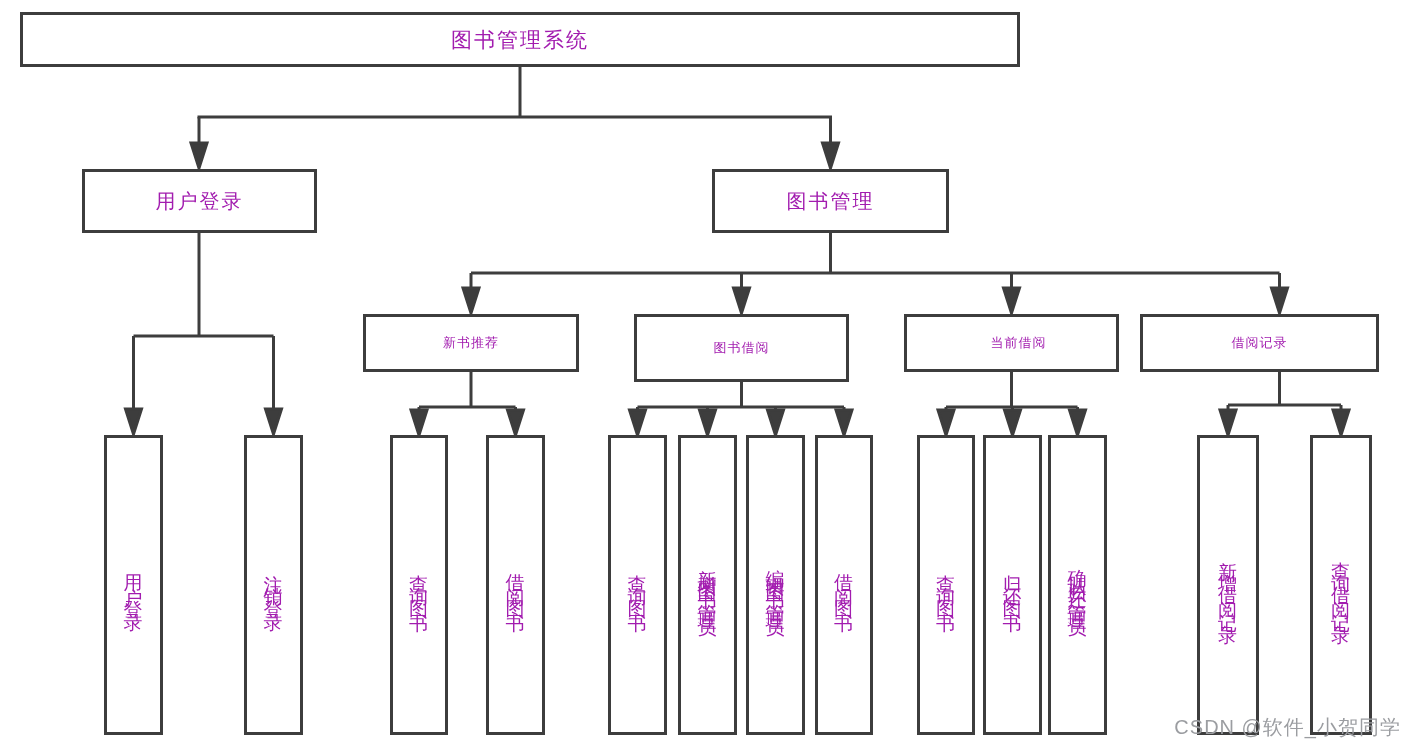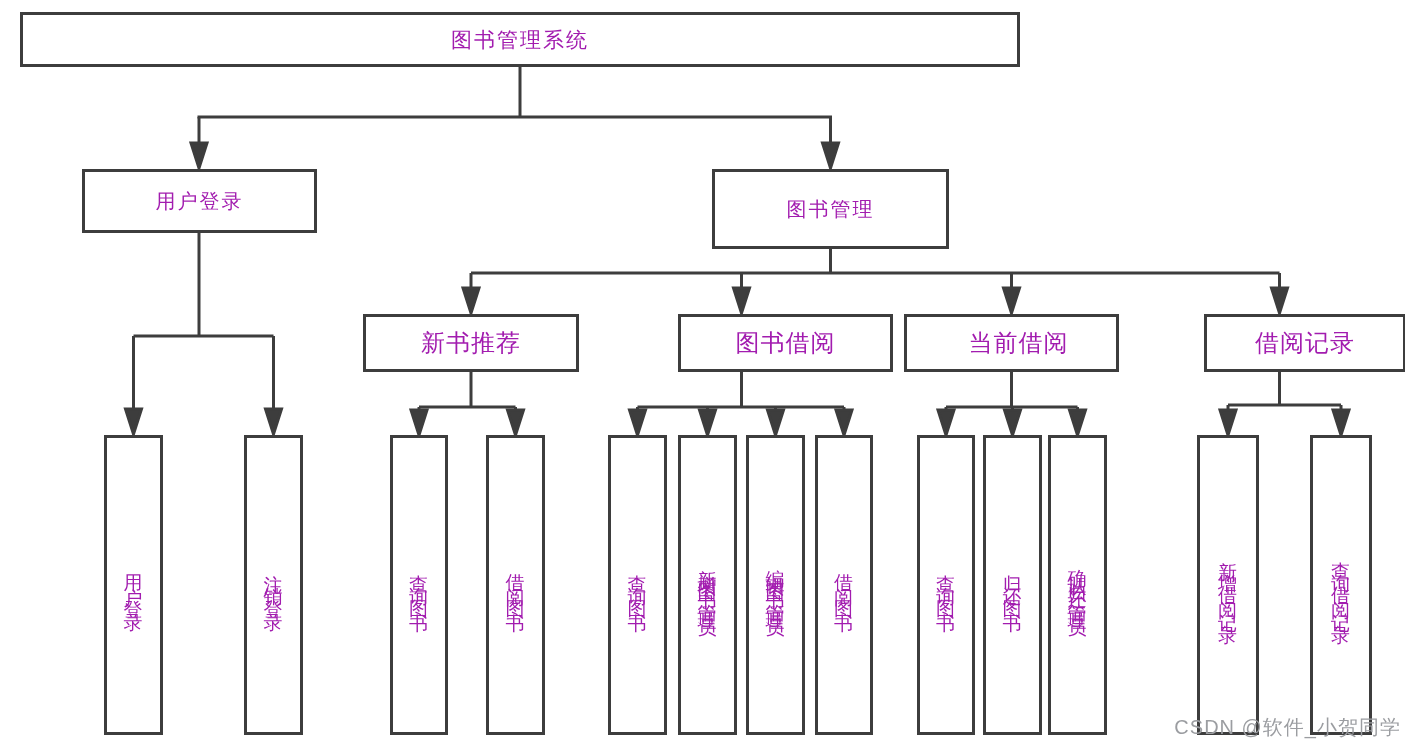--- a/index.html
+++ b/index.html
@@ -28,21 +28,21 @@
     border: 3px solid #3d3d3d;
     background: #ffffff;
     display: flex;
     align-items: center;
     justify-content: center;
     color: #a21caf;
     z-index: 2;
   }
   .node.root  { font-size: 21px; letter-spacing: 2px; }
   .node.h2    { font-size: 20px; letter-spacing: 2px; }
-  .node.h3    { font-size: 24px; letter-spacing: 1px; }
+  .node.h3    { font-size: 13px; letter-spacing: 1px; }
   .node.leaf span {
     writing-mode: vertical-rl;
     text-orientation: mixed;
     font-size: 19px;
     letter-spacing: 13px;
     line-height: 1;
     white-space: nowrap;
   }
   .node.leaf.tight span {
     letter-spacing: 7px;
@@ -128,34 +128,34 @@
     </g>
   </svg>
 
   <div class="node root" style="left:20px; top:12px; width:1000px; height:55px;">
     <span>图书管理系统</span>
   </div>
 
   <div class="node h2" style="left:82px; top:169px; width:235px; height:64px;">
     <span>用户登录</span>
   </div>
-  <div class="node h2" style="left:712px; top:169px; width:237px; height:80px;">
+  <div class="node h2" style="left:712px; top:169px; width:237px; height:64px;">
     <span>图书管理</span>
   </div>
 
   <div class="node h3" style="left:363px; top:314px; width:216px; height:58px;">
     <span>新书推荐</span>
   </div>
-  <div class="node h3" style="left:634px; top:314px; width:215px; height:58px;margin-left:44px;">
+  <div class="node h3" style="left:634px; top:314px; width:215px; height:68px;">
     <span>图书借阅</span>
   </div>
   <div class="node h3" style="left:904px; top:314px; width:215px; height:58px;padding-left:14px;">
     <span>当前借阅</span>
   </div>
-  <div class="node h3" style="left:1204px; top:314px; width:202px; height:58px;">
+  <div class="node h3" style="left:1140px; top:314px; width:239px; height:58px;">
     <span>借阅记录</span>
   </div>
 
   <div class="node leaf" style="left:104px; top:435px; width:59px; height:300px;">
     <span>用户登录</span>
   </div>
   <div class="node leaf" style="left:244px; top:435px; width:59px; height:300px;">
     <span>注销登录</span>
   </div>
 

